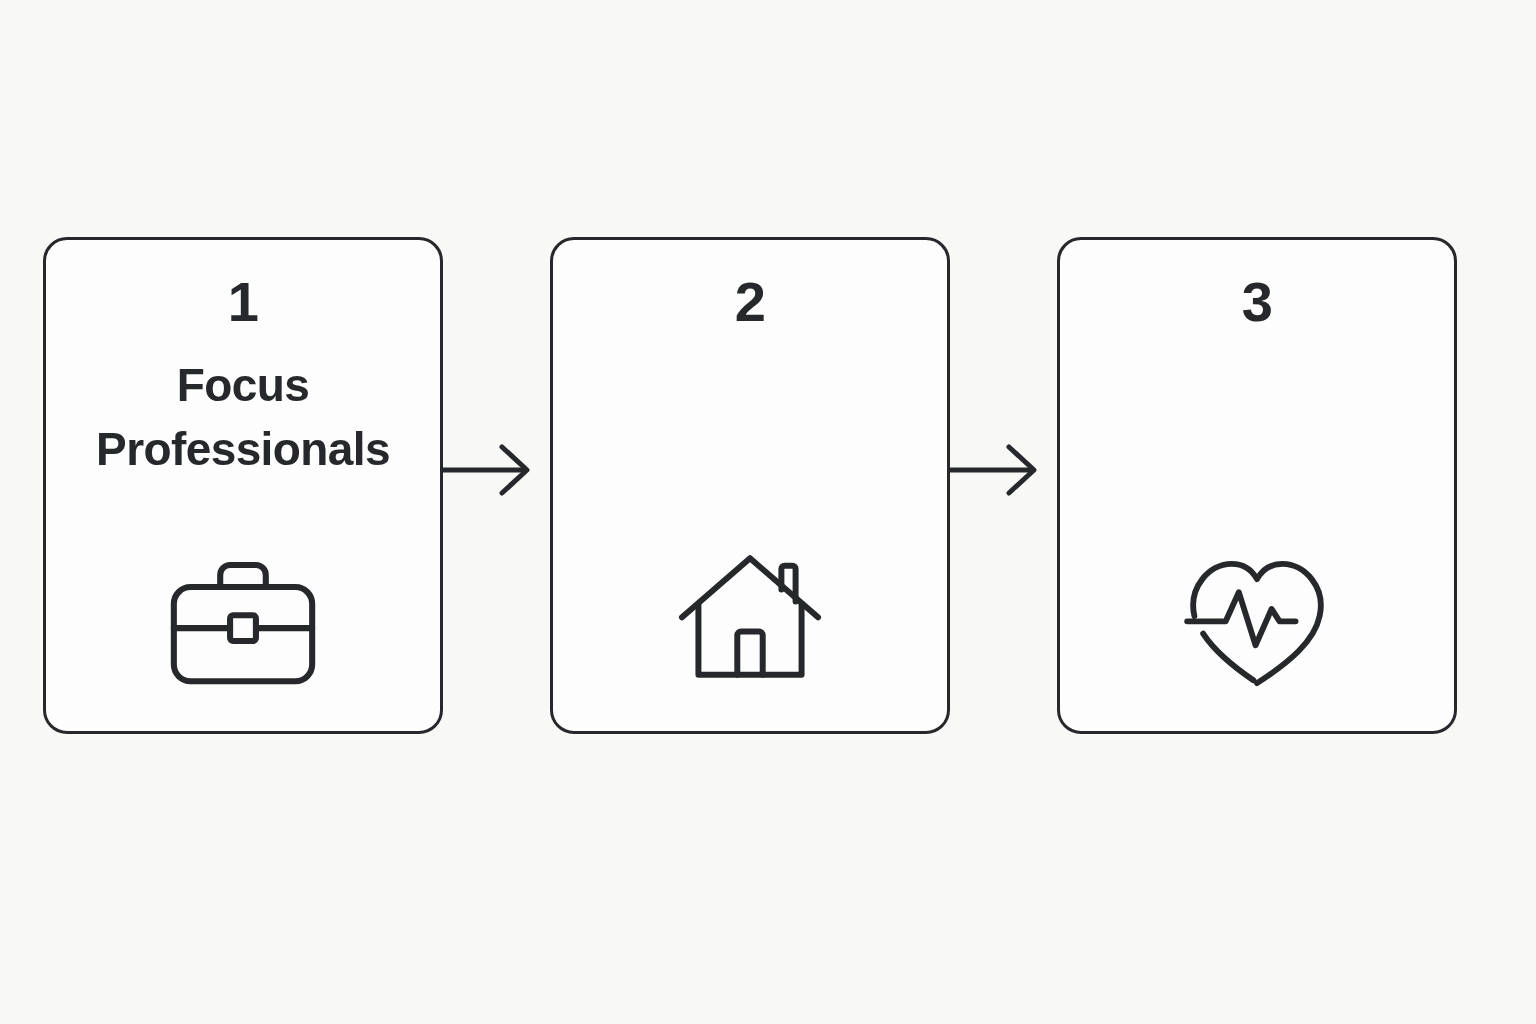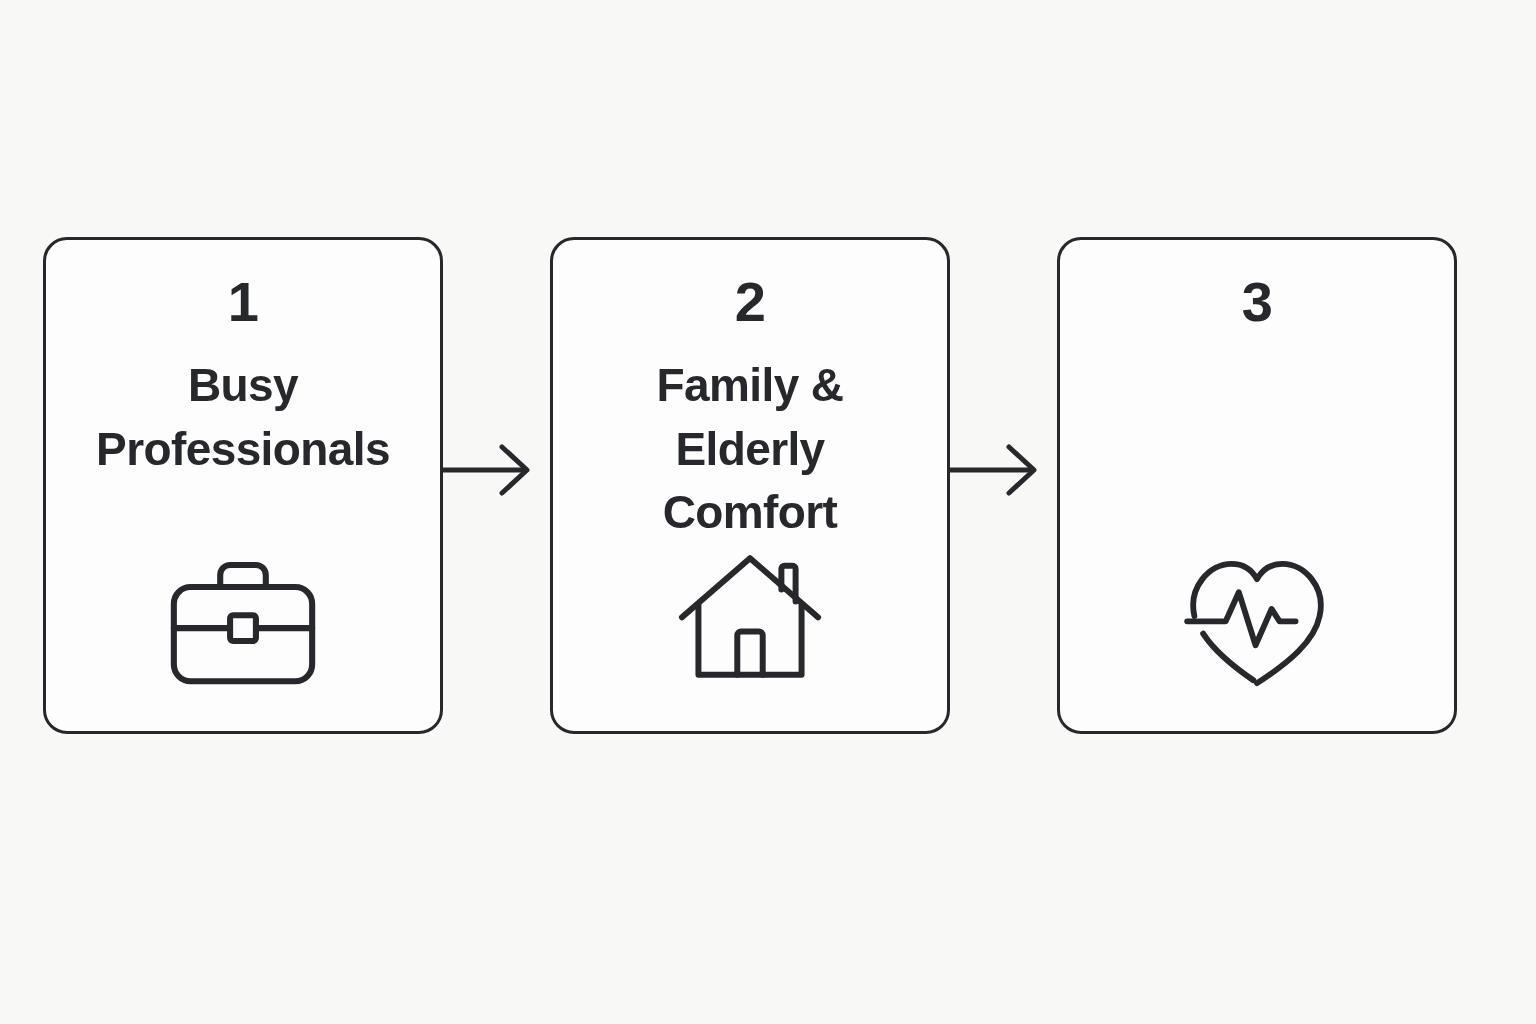--- a/index.html
+++ b/index.html
@@ -72,44 +72,41 @@
   }
   .arrow-head { stroke-linejoin: round; stroke-linecap: round; }
 </style>
 </head>
 <body>
 
 <div class="flow">
 
   <section class="card">
     <div class="step-number">1</div>
-    <h2 class="step-title">Busy
+    <h2 class="step-title">Focus
 Professionals</h2>
     <div class="icon-wrap">
       <svg class="stroked" width="152" height="140" viewBox="0 0 100 92" aria-hidden="true">
         <path d="M35 25 V17 A6.5 6.5 0 0 1 41.5 10.5 H58.5 A6.5 6.5 0 0 1 65 17 V25"></path>
         <rect x="4.5" y="25" width="91" height="62" rx="11"></rect>
         <line x1="4.5" y1="52" x2="95.5" y2="52"></line>
         <rect class="clasp" x="41.5" y="43.5" width="17" height="17" rx="2"></rect>
       </svg>
     </div>
   </section>
 
   <div class="arrow-gap">
     <svg width="107" height="64" viewBox="0 0 107 64" aria-hidden="true">
       <line class="arrow-line" x1="0" y1="32" x2="82" y2="32"></line>
       <polyline class="arrow-head" points="59,9 84,32 59,55"></polyline>
     </svg>
   </div>
 
   <section class="card">
     <div class="step-number">2</div>
-    <h2 class="step-title">Family &amp;
-Elderly
-Comfort</h2>
     <div class="icon-wrap">
       <svg class="stroked" width="150" height="142" viewBox="0 0 100 95" aria-hidden="true">
         <path d="M4.5 47 L50 7.5 L95.5 47"></path>
         <path d="M71 28.5 V14.5 A2 2 0 0 1 73 12.5 H78.5 A2 2 0 0 1 80.5 14.5 V36.5"></path>
         <path d="M15.5 38.5 V85.5 H84.5 V38.5"></path>
         <path d="M41.5 85.5 V59 A2.5 2.5 0 0 1 44 56.5 H56 A2.5 2.5 0 0 1 58.5 59 V85.5"></path>
       </svg>
     </div>
   </section>
 

